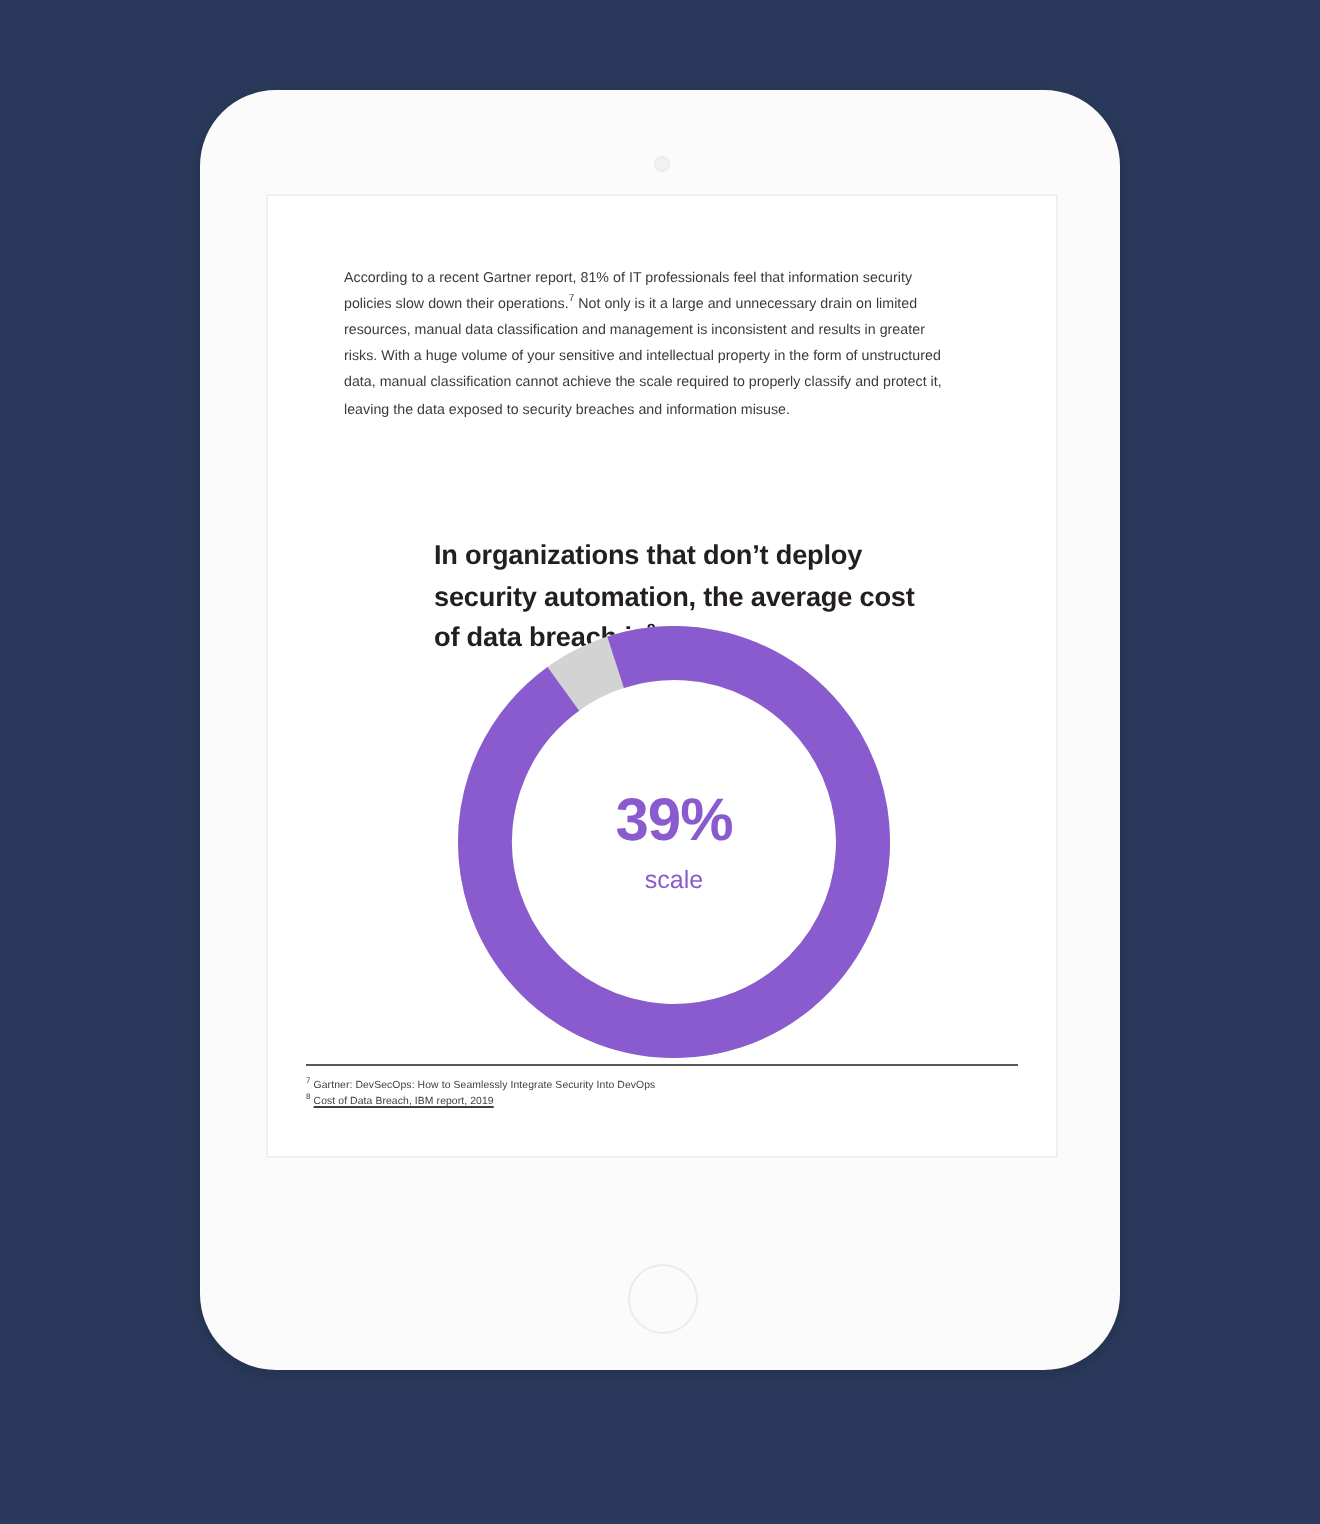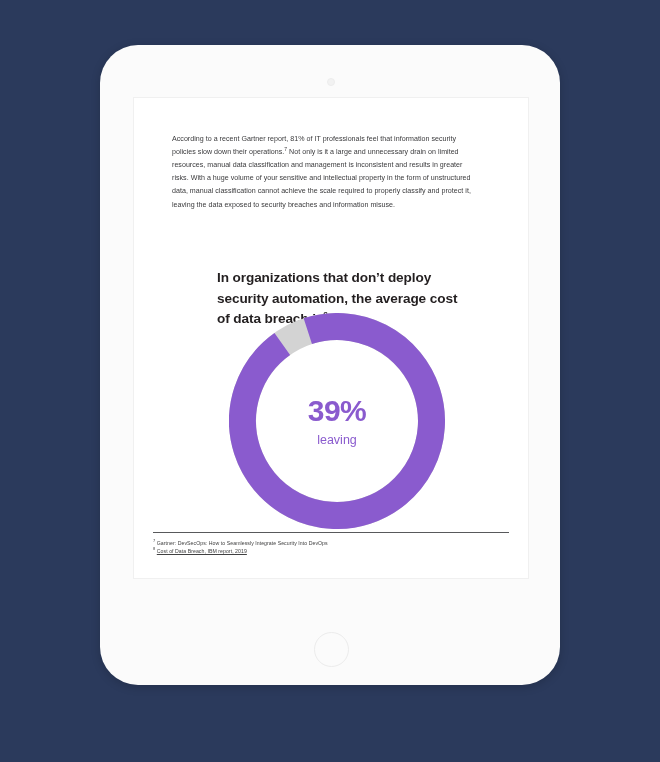--- a/index.html
+++ b/index.html
@@ -181,21 +181,21 @@
 
     <div class="donut-wrap">
       <svg class="donut-svg" viewBox="0 0 216 216">
 
         <circle cx="108" cy="108" r="94.5" fill="none" stroke="#d3d3d3" stroke-width="27"></circle>
 
         <circle id="donut-value-arc" cx="108" cy="108" r="94.5" fill="none" stroke="#8a5bce" stroke-width="27" stroke-dasharray="564.0729609520473 593.7610115284709" transform="rotate(-108 108 108)"></circle>
       </svg>
       <div class="donut-center">
         <div class="donut-value">39%</div>
-        <div class="donut-label">leaving</div>
+        <div class="donut-label">scale</div>
       </div>
     </div>
 
     <div class="footnote-rule"></div>
     <div class="footnotes">
       <div class="footnote"><sup>7</sup> <span>Gartner: DevSecOps: How to Seamlessly Integrate Security Into DevOps</span></div>
       <div class="footnote"><sup>8</sup> <span class="footnote-link">Cost of Data Breach, IBM report, 2019</span></div>
     </div>
 
   </div>

